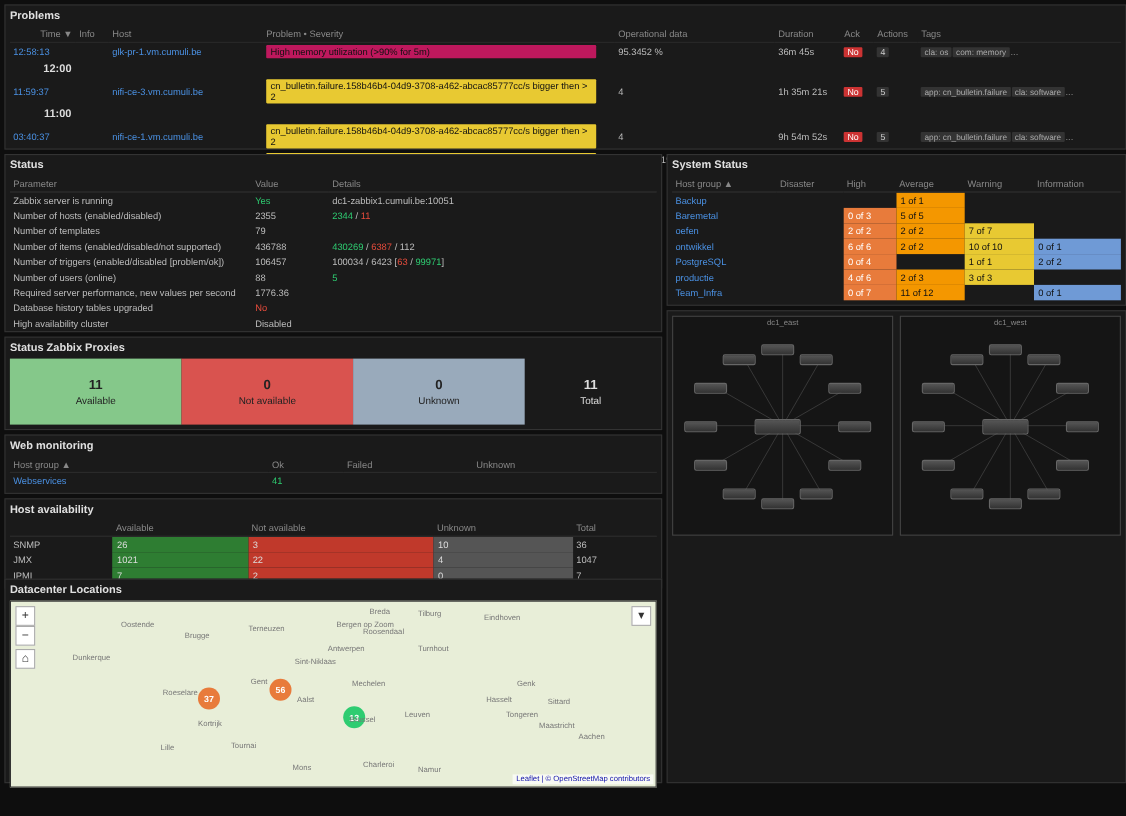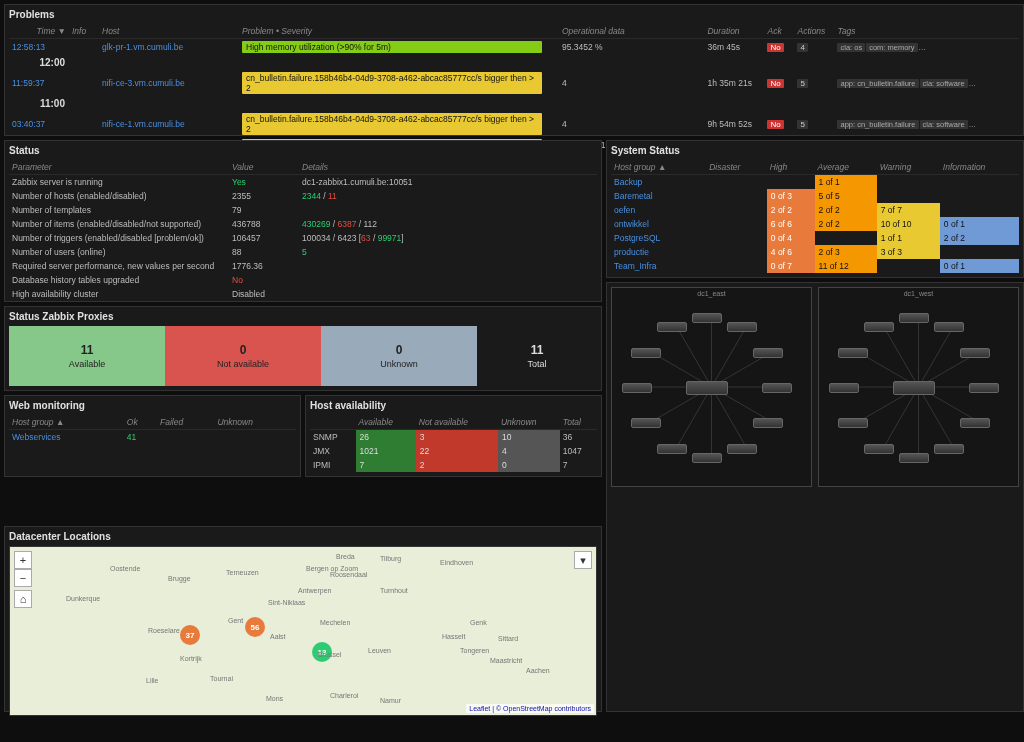--- a/index.html
+++ b/index.html
@@ -2,28 +2,28 @@
 <html><head>
 <meta charset="utf-8">
 <style>
 * { margin:0; padding:0; box-sizing:border-box; font-family: Arial, sans-serif; }
 body { background:#0e0e0e; color:#bdbdbd; font-size:9px; width:1024px; height:742px; overflow:hidden; }
 .grid { display:grid; grid-template-columns: 1fr 1fr; grid-template-rows: 132px 162px auto auto; gap:4px; padding:4px; }
 .panel { background:#1a1a1a; border:1px solid #333; padding:4px; }
 .panel-title { color:#e0e0e0; font-size:10px; font-weight:bold; margin-bottom:4px; }
 .full { grid-column: 1 / 3; }
 table { width:100%; border-collapse:collapse; font-size:8.5px; }
-th { text-align:left; color:#888; font-weight:normal; padding:2px 3px; border-bottom:1px solid #2a2a2a;font-style:italic; }
+th { text-align:left; color:#888; font-weight:normal; padding:2px 3px; border-bottom:1px solid #2a2a2a; }
 td { padding:2px 3px; vertical-align:middle; }
 
 
 .prob-time { color:#4a90e2; text-align:left; padding-right:4px; }
 .prob-host { color:#4a90e2; }
 .prob-bar { padding:1px 4px; display:inline-block; border-radius:1px; }
-.sev-avg { background:#84cc16; color:#111; width:300px; }
+.sev-avg { background:#be185d; color:#111; width:300px; }
 .sev-warn { background:#e8c932; color:#111; width:300px; }
 .ack-no { background:#c33; color:#fff; padding:0 3px; border-radius:1px; font-size:8px; }
 .act-btn { background:#333; color:#ccc; padding:0 3px; border-radius:1px; font-size:8px; }
 .tag { background:#333; color:#aaa; padding:0 3px; border-radius:1px; font-size:7.5px; margin-right:1px; }
 .time-sep { text-align:right; color:#ddd; font-size:10px; font-weight:bold; padding-right:4px; }
 
 
 .stat-row td:first-child { width:220px; }
 .val-yes { color:#2ecc71; }
 .val-red { color:#e74c3c; }
@@ -72,21 +72,21 @@
 
 #datacenter { grid-column: 1/2; }
 
 #right-col { grid-row: 2 / 5; grid-column: 2/3; display:flex; flex-direction:column; gap:4px; background:none; border:none; padding:0;}
 #right-col .panel { background:#1a1a1a; border:1px solid #333; padding:4px; }
 
 
 .grid { grid-template-columns: 598px 418px; grid-template-rows: 132px 162px 216px 186px; }
 #proxies-wrap { display:flex; flex-direction:column; gap:4px; background:none; border:none; padding:0; }
 #proxies-wrap .panel { background:#1a1a1a; border:1px solid #333; padding:4px; }
-.webhost-row { display:grid; grid-template-columns:1fr 1fr; gap:4px; }
+.webhost-row { display:grid; grid-template-columns:1fr; gap:4px; }
 a.link { color:#4a90e2; text-decoration:none; cursor:pointer; }
 </style>
 </head>
 <body>
 
 <div class="grid">
 
   <div class="panel full">
     <div class="panel-title">Problems</div>
     <table>

